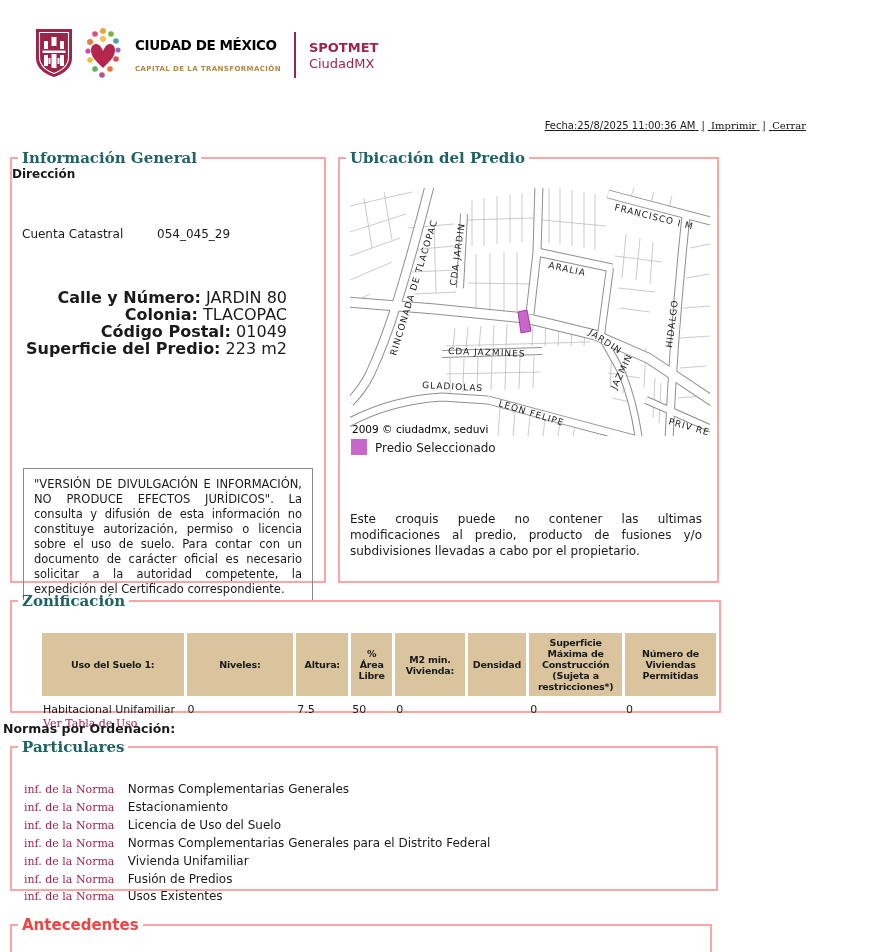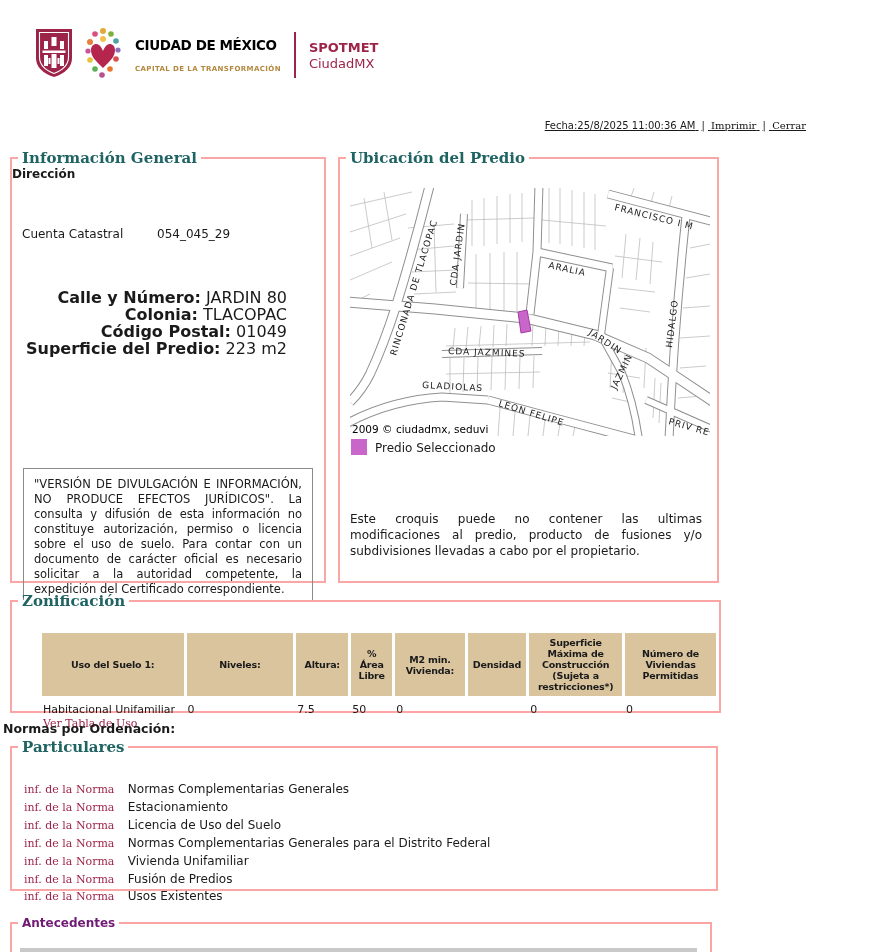--- a/index.html
+++ b/index.html
@@ -21,21 +21,21 @@
   .toolbar { position:absolute; right:78px; top:120px; font-size:10px; white-space:nowrap;text-decoration:underline; }
   .toolbar .lnk { font-family:"DejaVu Serif", serif; color:#111; cursor:pointer; }
   .toolbar .sep { margin:0 3px; }
 
   
   fieldset { position:absolute; border:2px solid #fca5a5; margin:0; padding:0; background:#fff; }
   fieldset legend {
     font-family:"DejaVu Serif", serif; font-weight:bold; font-size:15px;
     color:#1f6363; margin-left:6px; padding:0 4px;
   }
-  fieldset.fs-ant legend { font-family:"DejaVu Sans", sans-serif; font-size:12px; color:#701a75; }
+  fieldset.fs-ant legend { font-family:"DejaVu Sans", sans-serif; font-size:15px; color:#ef4444; }
 
   #fs-general  { left:10px;  top:149px; width:312px; height:430px; }
   #fs-mapa     { left:338px; top:149px; width:377px; height:430px; }
   #fs-zoni     { left:10px;  top:592px; width:707px; height:117px; }
   #fs-part     { left:10px;  top:738px; width:704px; height:149px; }
   #fs-ant      { left:10px;  top:916px; width:698px; height:60px; }
 
   
   .gi-row { position:absolute; font-size:12px; }
   .gi-label { font-weight:normal; }

